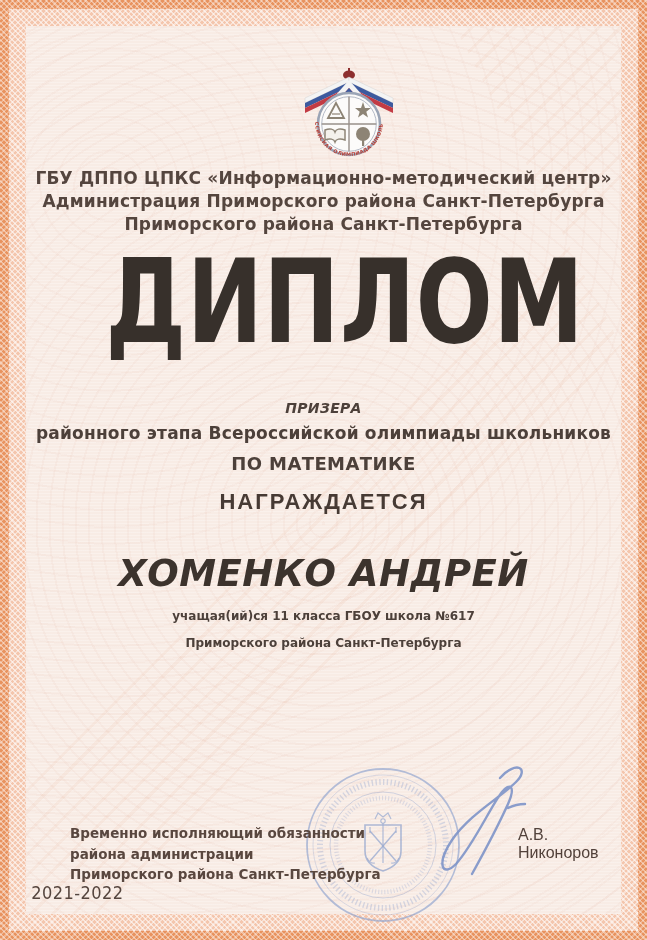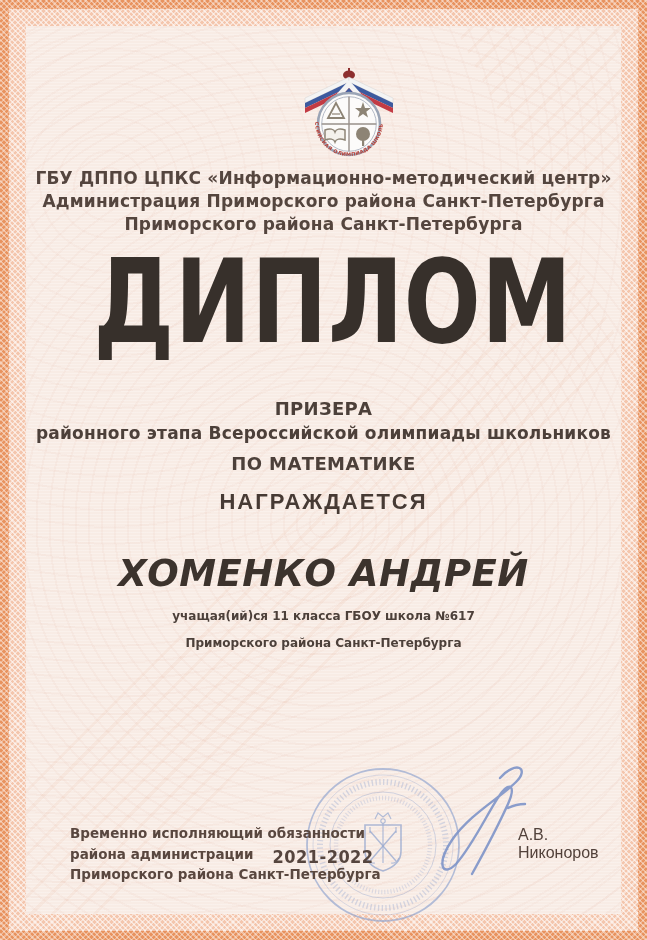--- a/index.html
+++ b/index.html
@@ -42,47 +42,47 @@
       repeating-linear-gradient(135deg, rgba(226,156,120,.16) 0 3px, transparent 3px 15px);
     -webkit-clip-path:polygon(72% 0, 100% 0, 100% 19%, 0 86%, 0 100%, 14% 100%, 100% 36%);
     clip-path:polygon(72% 0, 100% 0, 100% 19%, 0 86%, 0 100%, 14% 100%, 100% 36%);
     opacity:.55;
   }
   .abs { position:absolute; }
 
   .header-org { top:141px; left:0; right:0; text-align:center;
     font-size:17px; font-weight:bold; line-height:23px; color:#54453e; letter-spacing:.2px; }
 
-  .diploma-title { top:218px; left:0; right:0; text-align:center;
+  .diploma-title { top:218px; left:12px; right:0; text-align:center;
     font-size:116px; font-weight:bold; color:#37302b; line-height:116px; }
   .diploma-title span { display:inline-block; transform:scale(.78,1); transform-origin:center; letter-spacing:1px; }
 
   .award-block { top:370px; left:0; right:0; text-align:center; color:#4c403a; }
-  .award-rank { font-size:18px; font-weight:bold; line-height:25px; letter-spacing:.3px; }
+  .award-rank { font-size:14px; font-weight:bold; line-height:25px; letter-spacing:.3px;font-style:italic; }
   .award-stage { font-size:17px; font-weight:bold; line-height:24px; letter-spacing:.2px; }
   .award-subject { font-size:18px; font-weight:bold; line-height:25px; letter-spacing:.4px;margin-top:6px; }
 
   .awarded-label { top:463px; left:0; right:0; text-align:center;
     font-family:"Liberation Sans", sans-serif; font-size:22px; font-weight:bold;
     letter-spacing:2px; color:#463a34; }
 
   .recipient-name { top:526px; left:0; right:0; text-align:center;
     font-size:37px; font-weight:bold; font-style:italic; color:#3c332d; letter-spacing:.5px; }
 
   .recipient-desc { top:577px; left:0; right:0; text-align:center;
     font-size:12px; font-weight:bold; line-height:27px; color:#4c403a; }
 
   .signer-position { top:797px; left:44px; text-align:left;
     font-size:13.5px; font-weight:bold; line-height:20.5px; color:#59473f; }
 
   .signer-name { top:800px; left:492px; font-family:"Liberation Sans", sans-serif;
     font-size:16px; color:#52423b; }
 
-  .academic-year { top:820px; left:0; right:0; text-align:center;
-    font-size:18px; font-weight:bold; color:#55453e; }
+  .academic-year { top:856px; left:0; right:0; text-align:left;
+    font-size:18px; font-weight:normal; color:#55453e; }
   .academic-year span { display:inline-block; transform:scale(.9,1); letter-spacing:.5px; }
 
   .emblem-svg { top:40px; left:253px; }
   .stamp-svg { top:737px; left:277px; opacity:.85; }
   .signature-svg { top:726px; left:378px; }
 </style>
 </head>
 <body>
 
 <div class="certificate">

